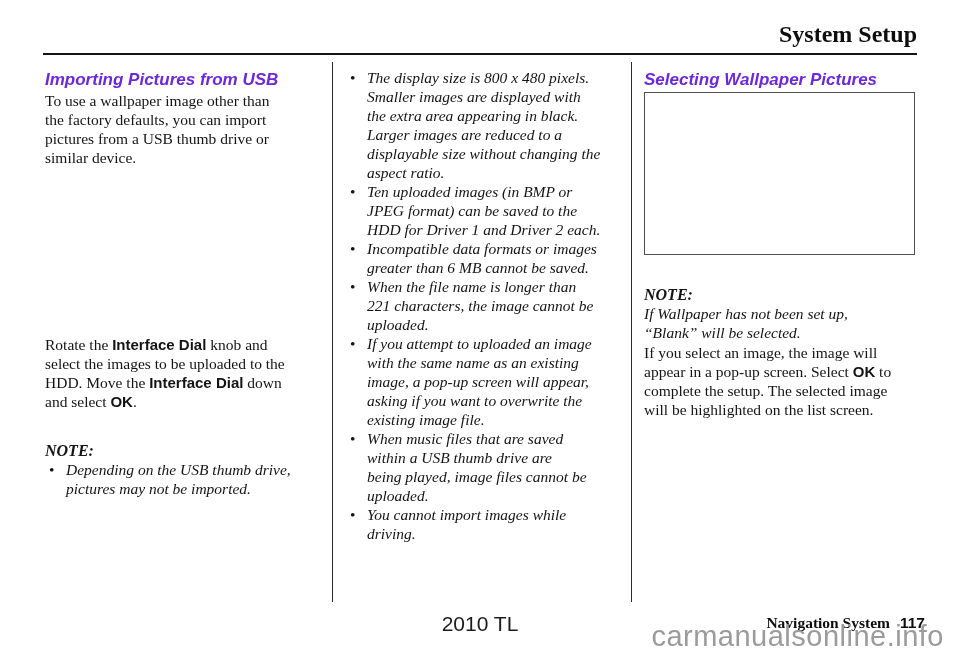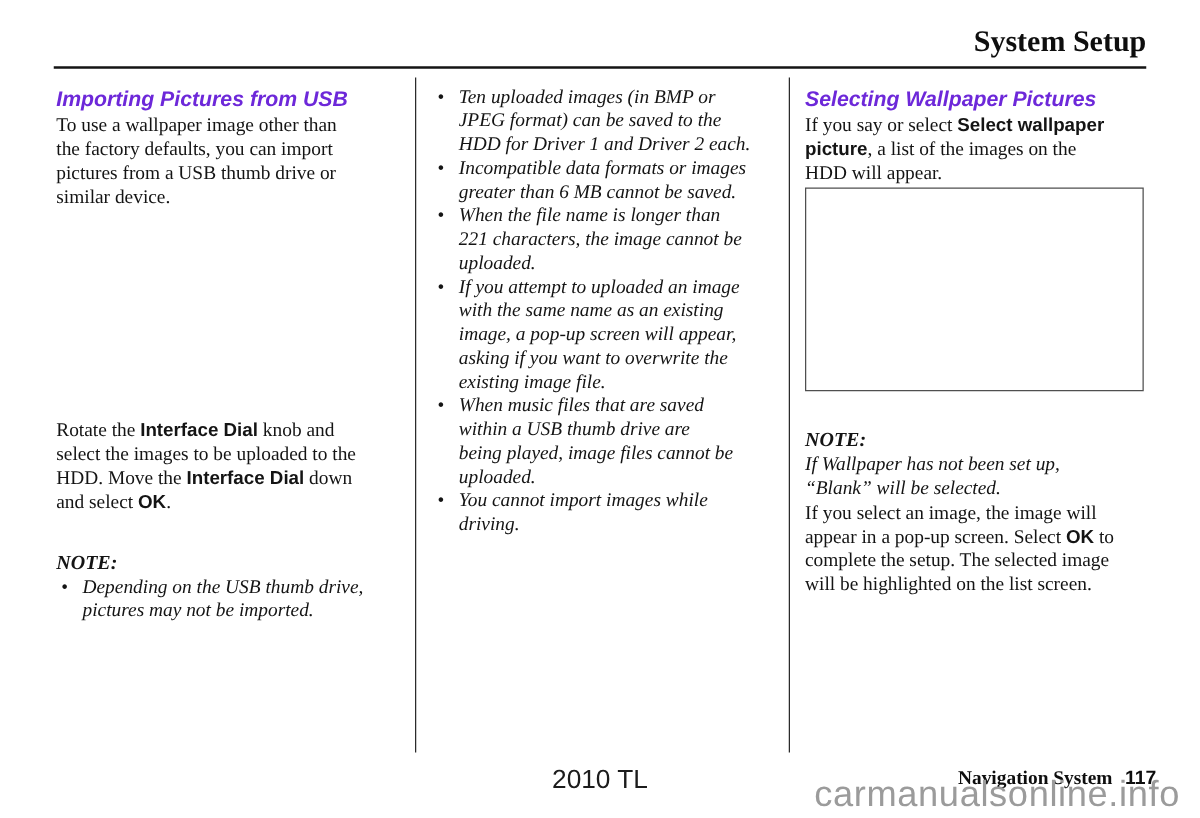--- a/index.html
+++ b/index.html
@@ -137,20 +137,26 @@
     <span class="note-label">NOTE:</span>
     <ul class="bullet-list">
       <li>Depending on the USB thumb drive,
 pictures may not be imported.</li>
     </ul>
   </div>
 </div>
 
 <div class="col" id="col-2">
   <ul class="bullet-list">
+    <li>The display size is 800 x 480 pixels.
+Smaller images are displayed with
+the extra area appearing in black.
+Larger images are reduced to a
+displayable size without changing the
+aspect ratio.</li>
     <li>Ten uploaded images (in BMP or
 JPEG format) can be saved to the
 HDD for Driver 1 and Driver 2 each.</li>
     <li>Incompatible data formats or images
 greater than 6 MB cannot be saved.</li>
     <li>When the file name is longer than
 221 characters, the image cannot be
 uploaded.</li>
     <li>If you attempt to uploaded an image
 with the same name as an existing
@@ -161,23 +167,20 @@
 within a USB thumb drive are
 being played, image files cannot be
 uploaded.</li>
     <li>You cannot import images while
 driving.</li>
   </ul>
 </div>
 
 <div class="col" id="col-3">
   <h2 class="section-heading">Selecting Wallpaper Pictures</h2>
-  <p class="body-para"><span>If you say or select </span><span class="ui-bold">Select wallpaper
-picture</span><span>, a list of the images on the
-HDD will appear.</span></p>
   <div class="image-placeholder"></div>
   <div class="note-block">
     <span class="note-label">NOTE:</span>
     <div class="italic-text">If Wallpaper has not been set up,
 “Blank” will be selected.</div>
   </div>
   <p class="body-para closing-para"><span>If you select an image, the image will
 appear in a pop-up screen. Select </span><span class="ui-bold">OK</span><span> to
 complete the setup. The selected image
 will be highlighted on the list screen.</span></p>

